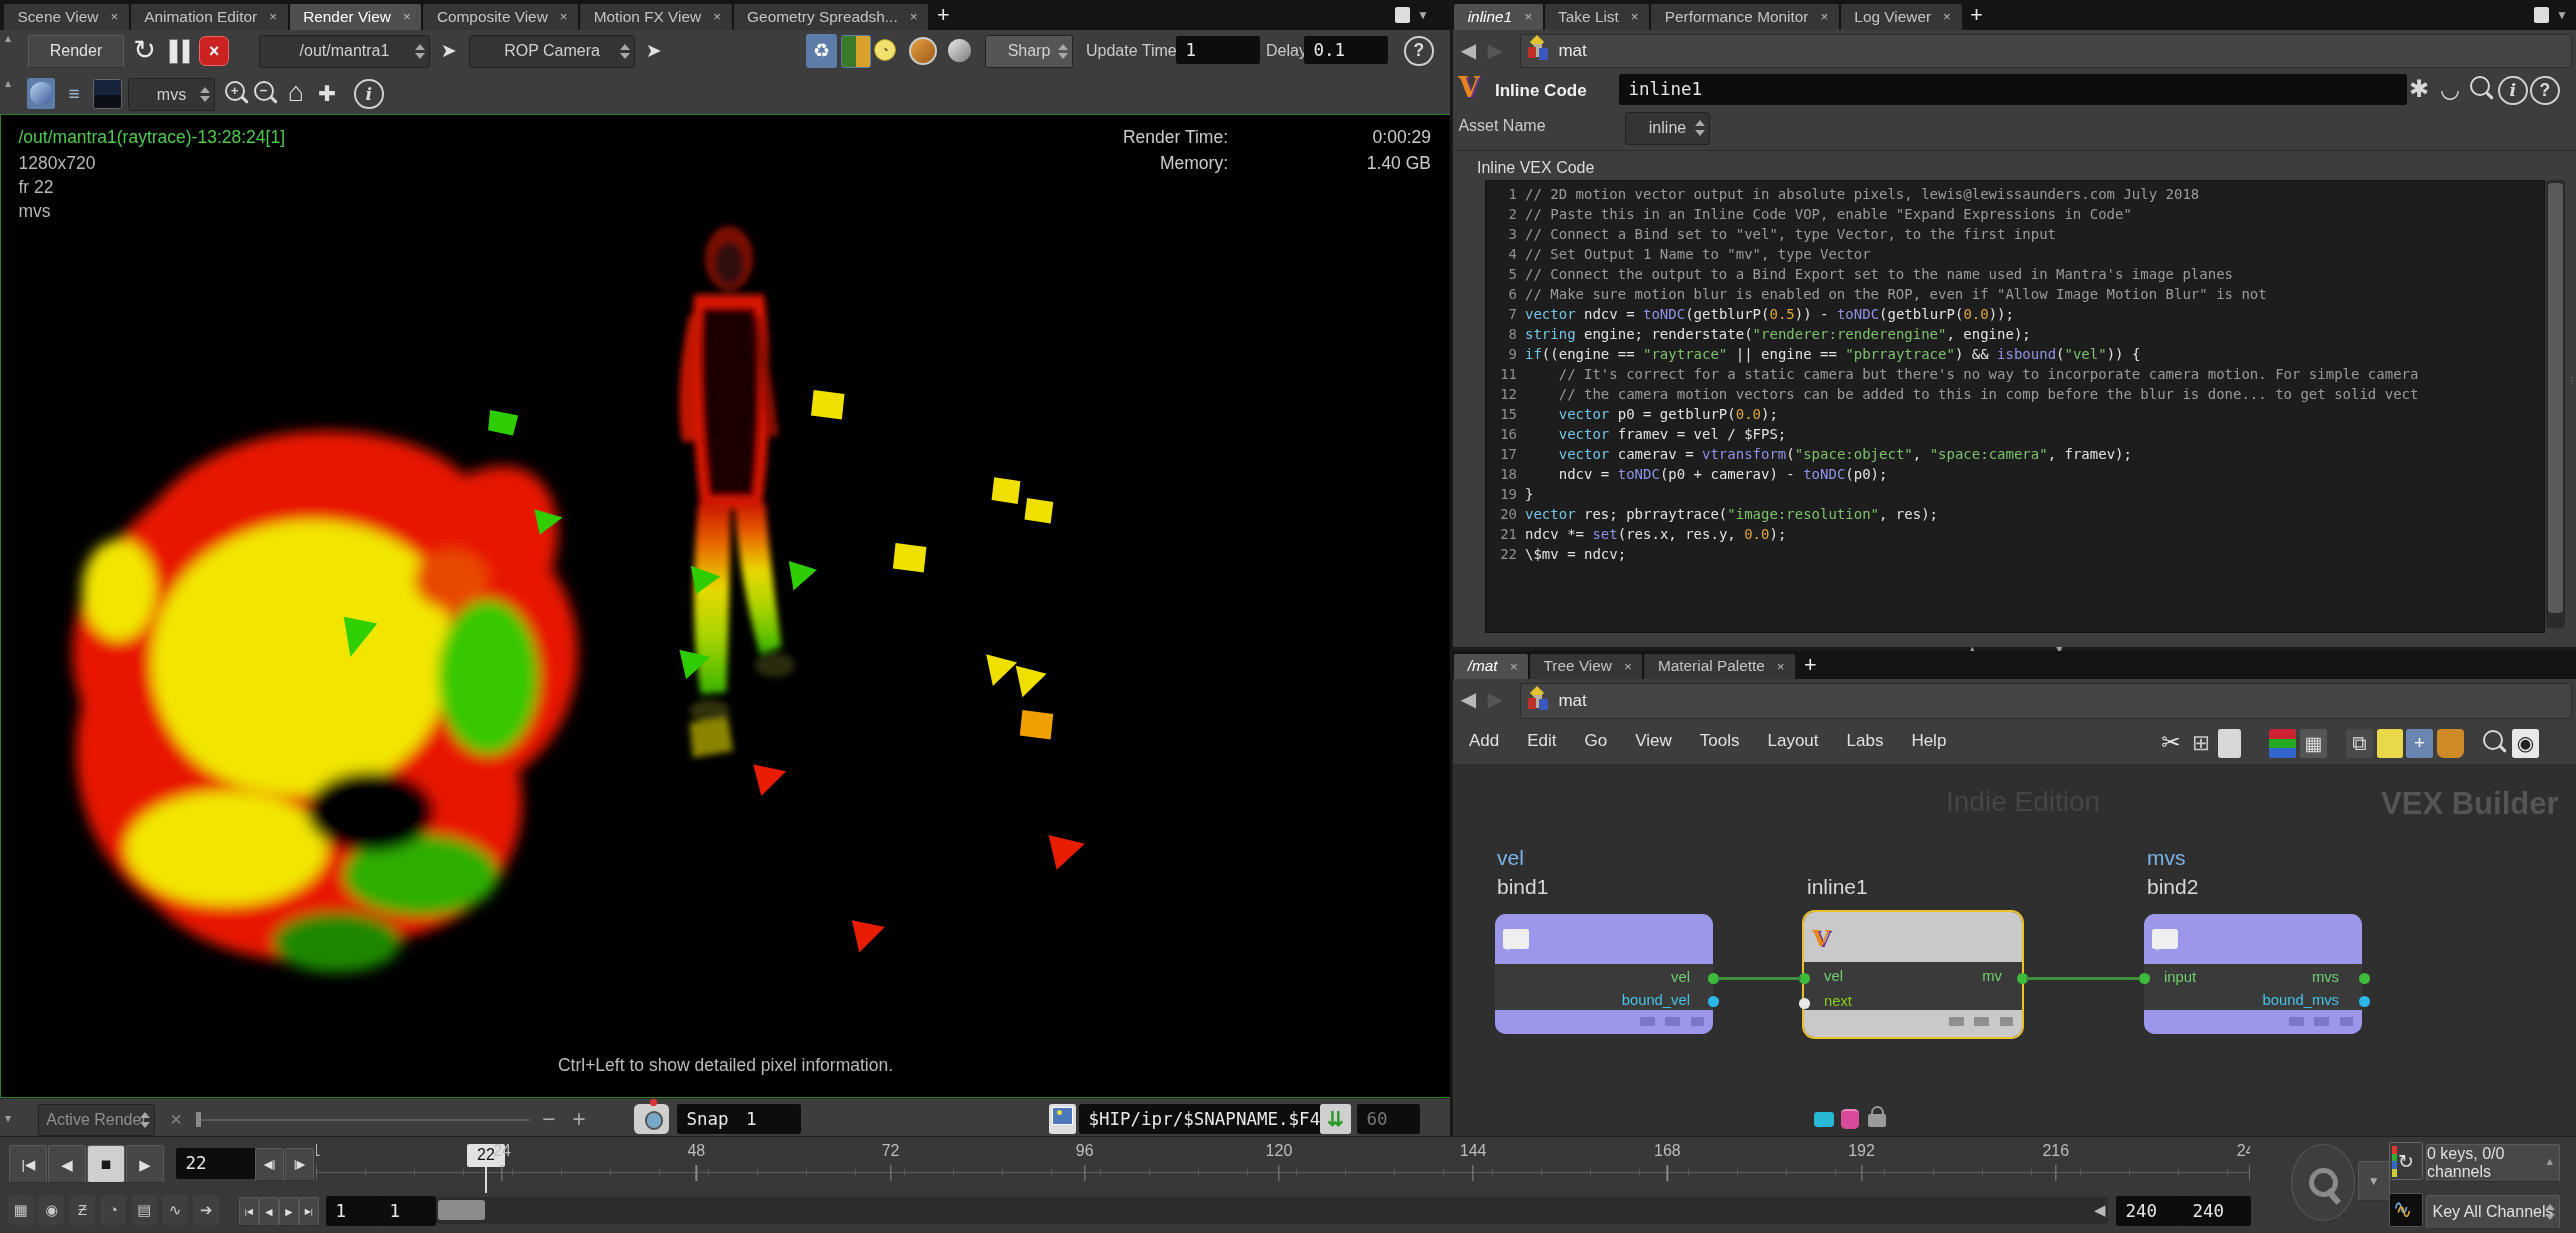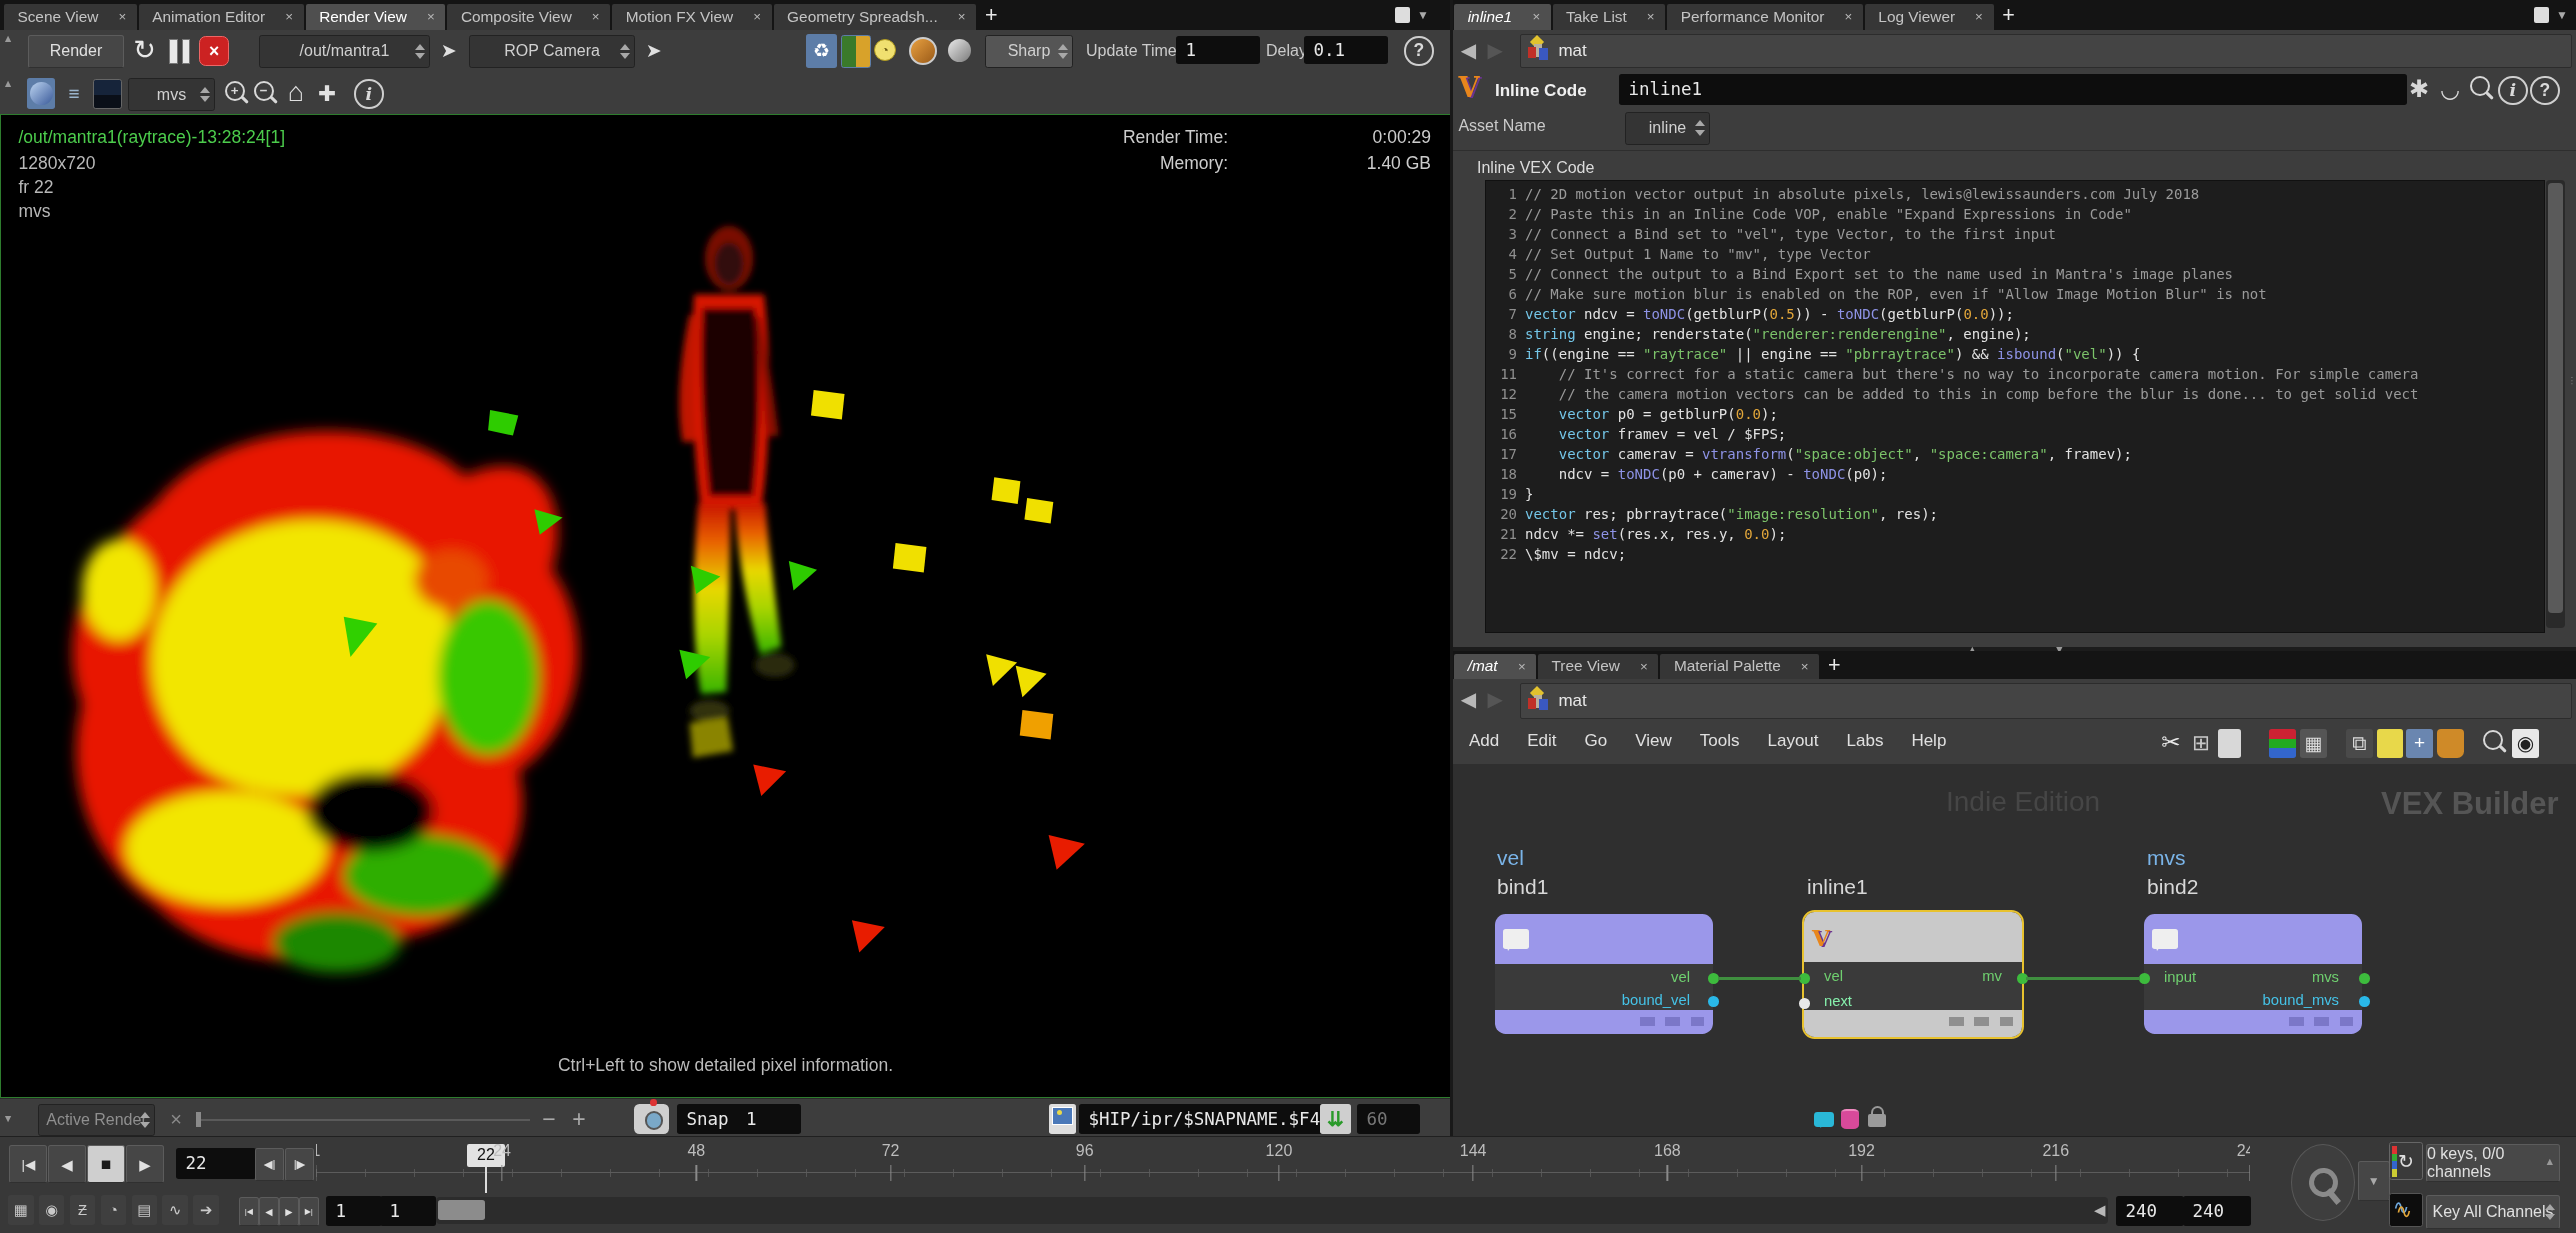--- a/index.html
+++ b/index.html
@@ -1,21 +1,21 @@
 <!DOCTYPE html>
 <html style="font-size:10.7px"><head>
 <meta charset="utf-8">
 <style>
   html,body{margin:0;padding:0;background:#1e1e1e}
   #root{position:relative;width:2576px;height:1233px;background:#262626;
         font-family:"Liberation Sans",sans-serif;color:#cfcfcf;overflow:hidden}
   .a{position:absolute}
   
   .tabbar{position:absolute;height:29.5px;background:#141414;display:flex;align-items:flex-end}
-  .tab{height:25.5px;display:flex;align-items:center;gap:20px;padding:0 10.7px 0 13.4px;
+  .tab{height:25.5px;display:flex;align-items:center;gap:12px;padding:0 10.7px 0 13.4px;
        background:#363636;color:#c4c4c4;font-size:15.4px;margin-right:2px;border-radius:2px 2px 0 0}
   .tab.active{background:#4f4f4f;color:#fff}
   .tab.italic{font-style:italic}
   .tab .x{color:#b8b8b8;font-size:13.4px}
   .plus{color:#e8e8e8;font-size:21.5px;margin-left:6.7px;padding-bottom:1.3px}
   
   .bar{position:absolute;background:#3d3d3d;border-bottom:0.7px solid #2a2a2a}
   .btn{position:absolute;background:#464646;border:0.7px solid #5c5c5c;border-bottom-color:#303030;
        border-radius:2.7px;color:#e0e0e0;display:flex;align-items:center;justify-content:center;font-size:16px}
   .field{position:absolute;background:#0d0d0d;border-radius:2.7px;color:#e8e8e8;font-size:17.5px;
@@ -64,21 +64,21 @@
   .nodelabel.blue{color:#7ab4e8}
   .node{position:absolute;width:218px;height:120px;border-radius:10.7px;overflow:hidden;background:#3a3a3a}
   .node .top{height:50px;background:#9b97ea;display:flex;align-items:center;padding-left:8px}
   .node .bot{position:absolute;left:0;right:0;bottom:0;height:24px;background:#9b97ea}
   .node.gray .top,.node.gray .bot{background:#c9c9c9}
   .node.selected{outline:2.7px solid #e8c22e;outline-offset:0}
   .dash3{position:absolute;right:9.4px;top:6.7px;width:64px;height:9.4px;
      background:repeating-linear-gradient(90deg,#7b77c8 0 14.8px,transparent 14.8px 25.5px)}
   .node.gray .dash3{background:repeating-linear-gradient(90deg,#8f8f8f 0 14.8px,transparent 14.8px 25.5px)}
   .portrow{position:absolute;font-size:14.8px;white-space:nowrap}
-  .pgreen{color:#6fcf6f}.pcyan{color:#45c3e8}.pwhite{color:#86efac}
+  .pgreen{color:#6fcf6f}.pcyan{color:#45c3e8}.pwhite{color:#84cc16}
   .dot{width:10.7px;height:10.7px;border-radius:50%;display:inline-block;vertical-align:middle}
   .dgreen{background:#3dbb3d}.dcyan{background:#2ab8e8}.dwhite{background:#e8e8e8}
   .wire{position:absolute;height:2.7px;background:#3f8f3f}
   .bubbleico{position:relative;width:25.5px;height:20px;background:#efefef;border-radius:2.7px;flex:none}
   .bubbleico::after{content:"";position:absolute;left:2.7px;bottom:-8px;
      border:6px solid transparent;border-top:8.7px solid #efefef;border-left-width:2px;border-right-width:6px}
   
   #ruler{position:absolute;left:316px;top:1141px;width:1934px;height:52px;overflow:hidden}
   #ruler .line{position:absolute;left:0;right:0;top:29.5px;height:1.3px;background:#5c5c5c}
   .rnum{position:absolute;top:0;transform:translateX(-50%);color:#bdbdbd;font-size:16px}

